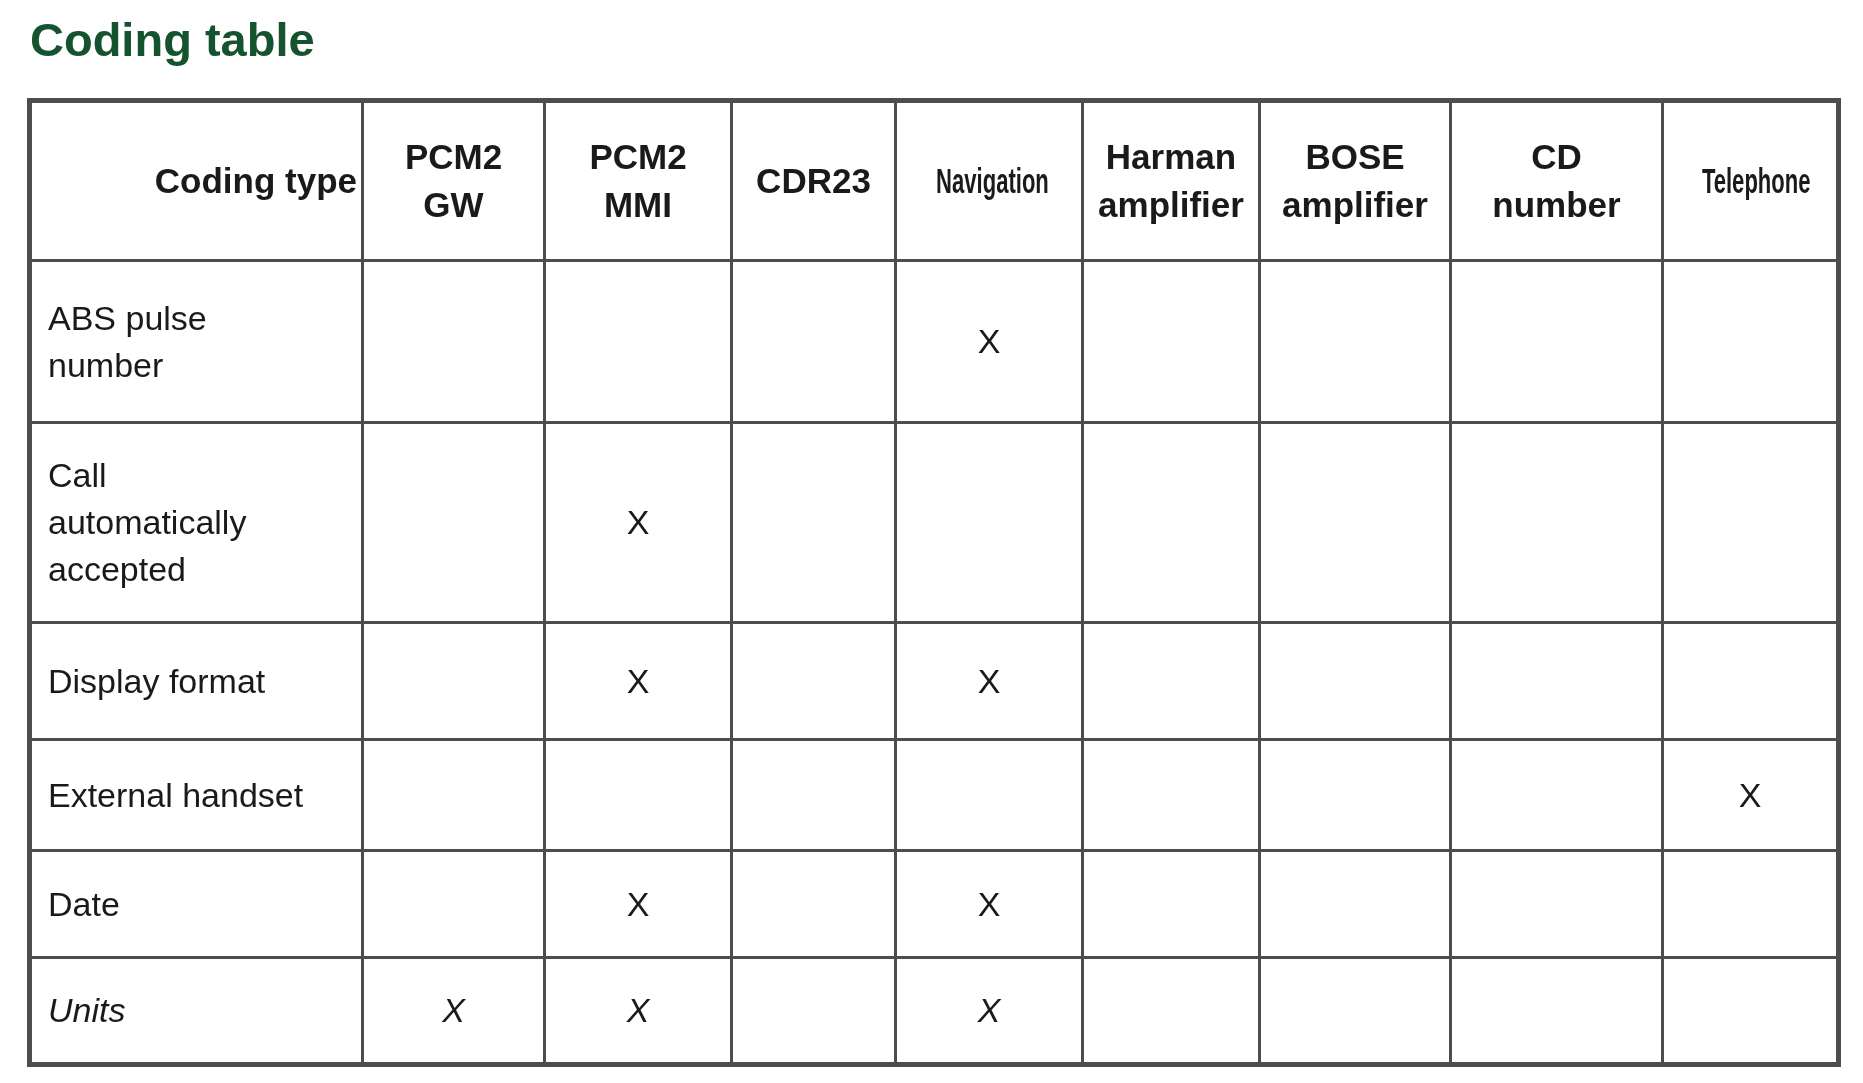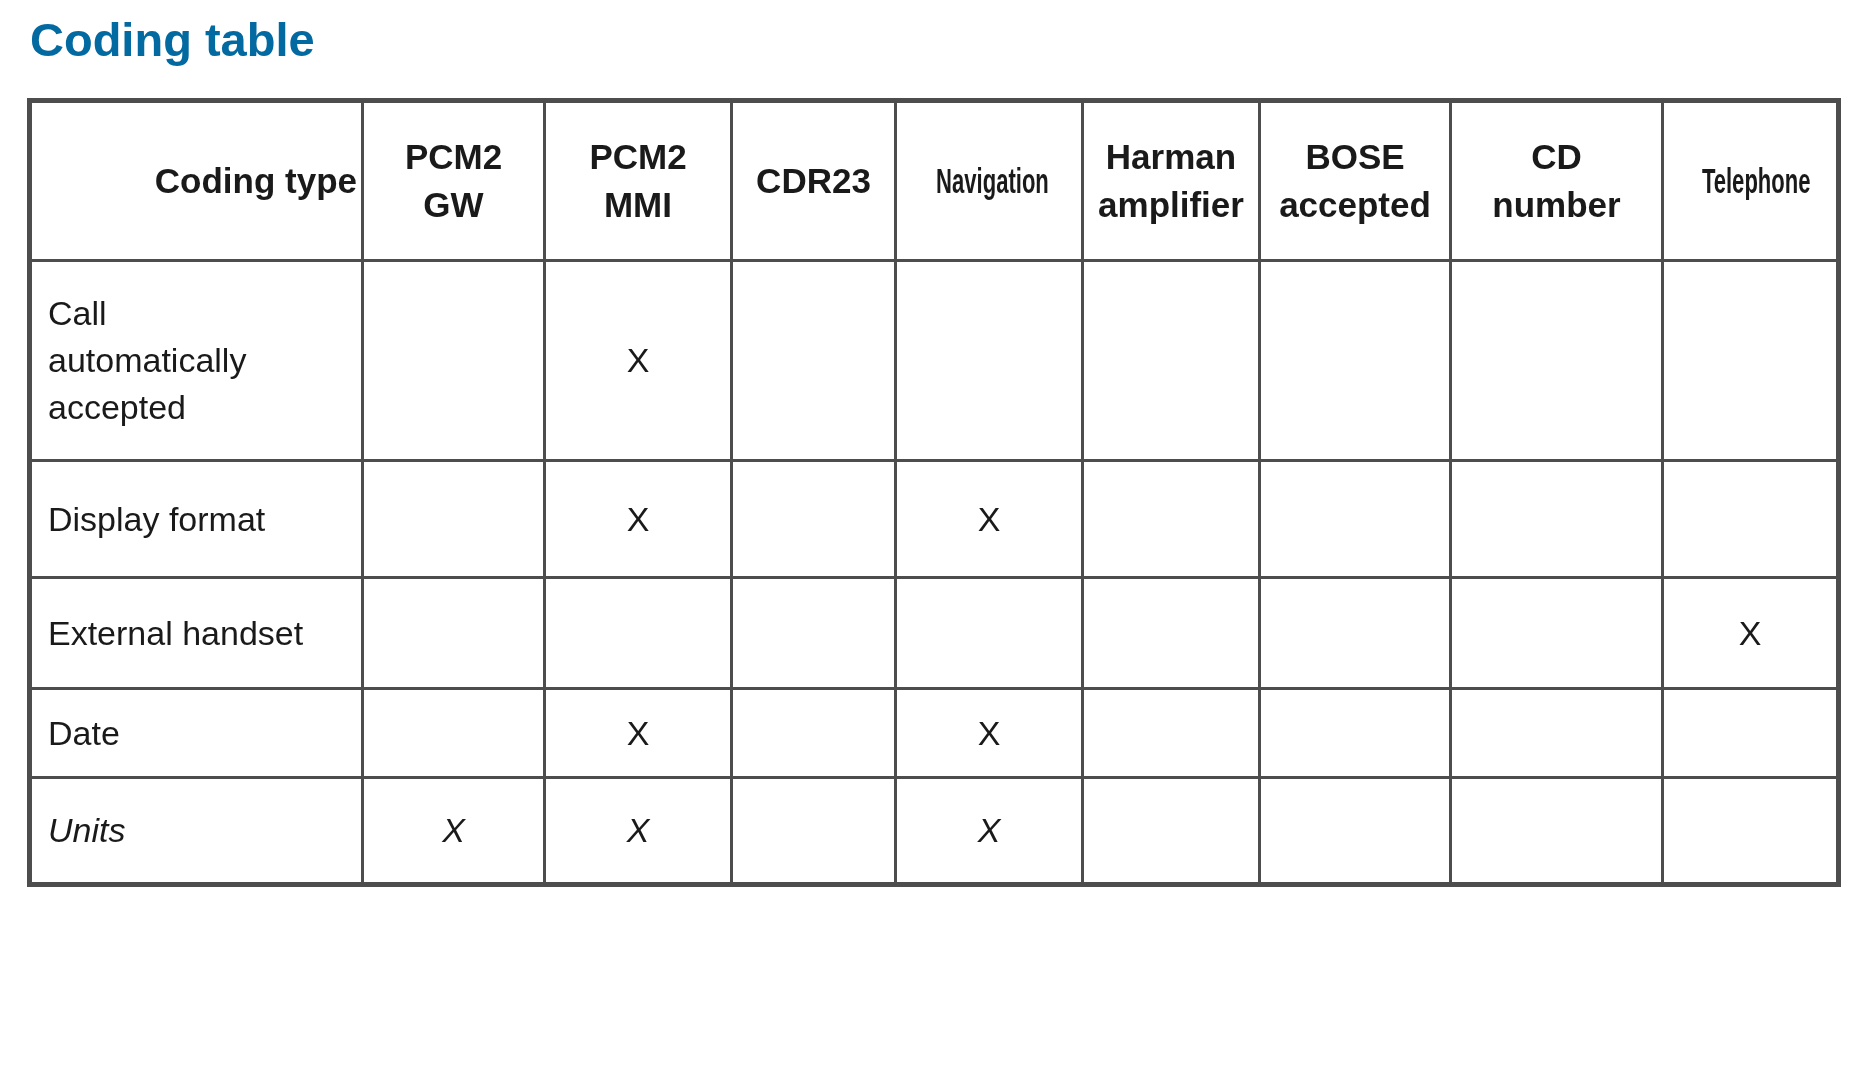--- a/index.html
+++ b/index.html
@@ -12,21 +12,21 @@
     font-family: "Liberation Sans", sans-serif;
     color: #1a1a1a;
   }
   .page-title {
     position: absolute;
     left: 30px;
     top: 12px;
     margin: 0;
     font-size: 47px;
     font-weight: bold;
-    color: #0369a1;
+    color: #14532d;
     letter-spacing: 0px;
   }
   table.coding-table {
     position: absolute;
     left: 27px;
     top: 98px;
     border-collapse: collapse;
     table-layout: fixed;
     width: 1809px;
     background: #ffffff;
@@ -99,27 +99,39 @@
       <th class="row-header-title">Coding type</th>
     <th class="col-header">PCM2
 GW</th>
         <th class="col-header">PCM2
 MMI</th>
         <th class="col-header">CDR23</th>
         <th class="col-header"><span class="condensed">Navigation</span></th>
         <th class="col-header">Harman
 amplifier</th>
         <th class="col-header">BOSE
-accepted</th>
+amplifier</th>
         <th class="col-header">CD
 number</th>
         <th class="col-header"><span class="condensed">Telephone</span></th>
       </tr>
   </thead>
   <tbody id="table-body">
+      <tr style="height: 162px;">
+        <td class="row-label">ABS pulse
+number</td>
+        <td class="mark-cell"></td>
+        <td class="mark-cell"></td>
+        <td class="mark-cell"></td>
+        <td class="mark-cell">X</td>
+        <td class="mark-cell"></td>
+        <td class="mark-cell"></td>
+        <td class="mark-cell"></td>
+        <td class="mark-cell"></td>
+      </tr>
       <tr style="height: 200px;">
         <td class="row-label">Call
 automatically
 accepted</td>
         <td class="mark-cell"></td>
         <td class="mark-cell">X</td>
         <td class="mark-cell"></td>
         <td class="mark-cell"></td>
         <td class="mark-cell"></td>
         <td class="mark-cell"></td>
@@ -141,21 +153,21 @@
         <td class="row-label">External handset</td>
         <td class="mark-cell"></td>
         <td class="mark-cell"></td>
         <td class="mark-cell"></td>
         <td class="mark-cell"></td>
         <td class="mark-cell"></td>
         <td class="mark-cell"></td>
         <td class="mark-cell"></td>
         <td class="mark-cell">X</td>
       </tr>
-      <tr style="height: 89px;">
+      <tr style="height: 107px;">
         <td class="row-label">Date</td>
         <td class="mark-cell"></td>
         <td class="mark-cell">X</td>
         <td class="mark-cell"></td>
         <td class="mark-cell">X</td>
         <td class="mark-cell"></td>
         <td class="mark-cell"></td>
         <td class="mark-cell"></td>
         <td class="mark-cell"></td>
       </tr>

